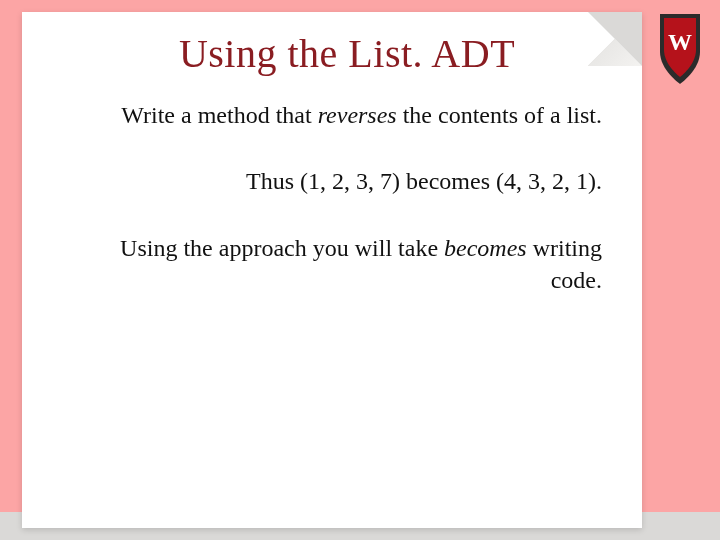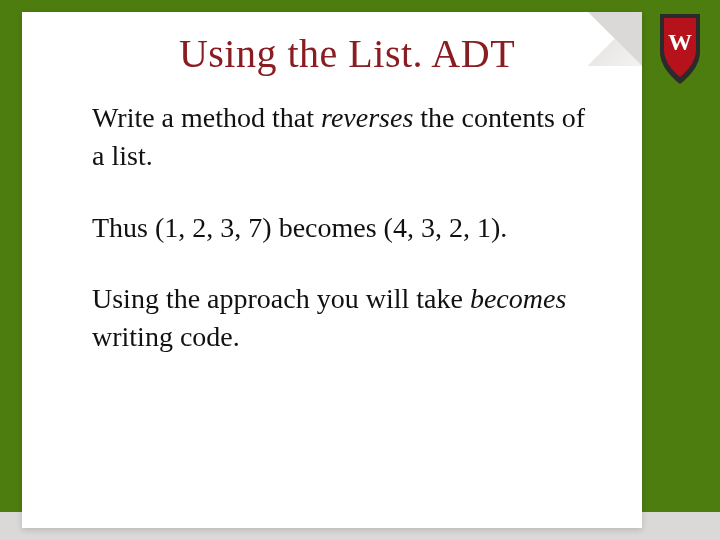--- a/index.html
+++ b/index.html
@@ -8,21 +8,21 @@
     width: 720px;
     height: 540px;
     background: #dad9d7;
     font-family: Georgia, 'Times New Roman', serif;
     color: #222;
   }
   .slide {
     position: relative;
     width: 720px;
     height: 512px;
-    background: #4d7c0f;
+    background: #fca5a5;
     box-sizing: border-box;
   }
   .card {
     position: absolute;
     left: 22px;
     top: 12px;
     width: 620px;
     height: 516px;
     background: #ffffff;
     box-shadow: 0 2px 6px rgba(0,0,0,0.15);
@@ -55,23 +55,24 @@
     margin: 0 0 22px 0;
     padding-top: 4px;
     font-size: 40px;
     font-weight: 400;
     color: #8a1d22;
     text-align: center;
     letter-spacing: 0.5px;
   }
   .body p {
     margin: 0 0 34px 0;
-    font-size: 28px;
+    font-size: 24px;
     line-height: 1.35;
     color: #111;
+    text-align: right;
   }
   .body em {
     font-style: italic;
   }
 
   
   .crest {
     position: absolute;
     top: 12px;
     right: 16px;

